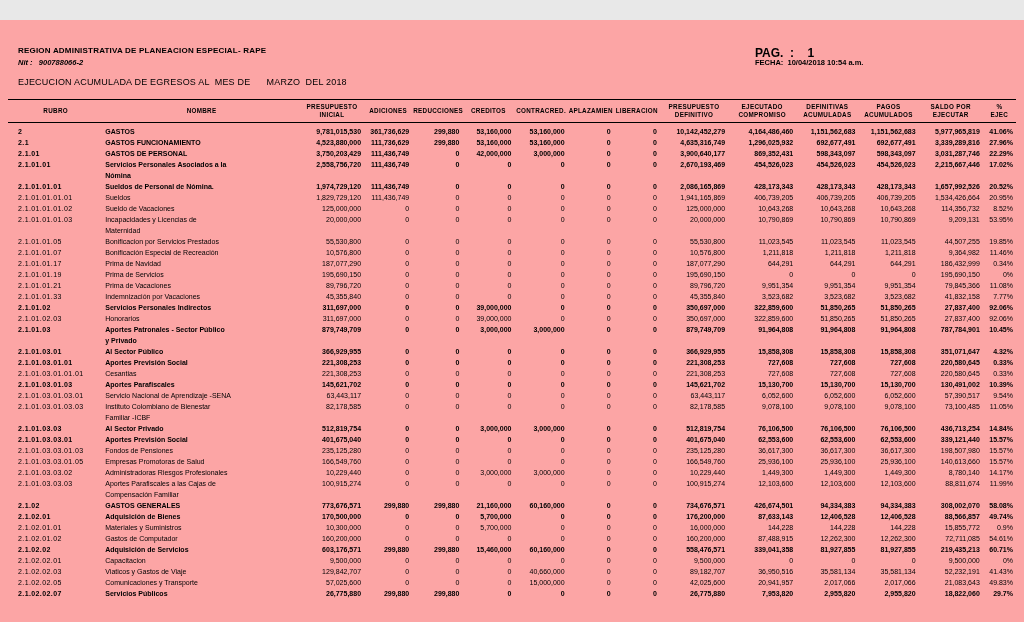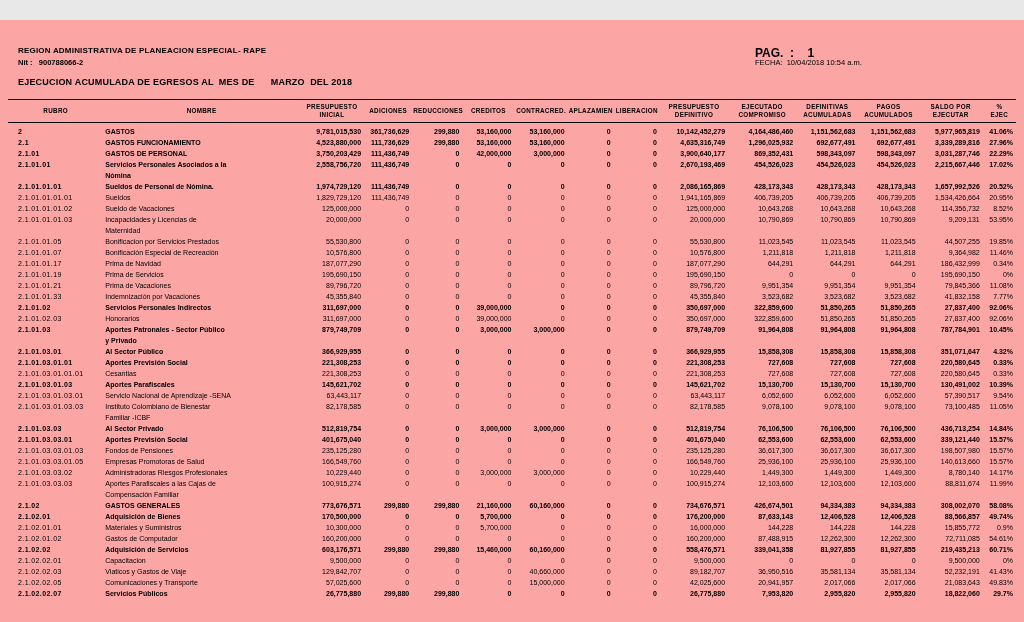--- a/index.html
+++ b/index.html
@@ -1,24 +1,24 @@
 <!DOCTYPE html>
 <html><head>
 <meta charset="utf-8">
 <style>
   html,body{margin:0;padding:0;background:#e8e8e8;}
   #page{position:relative;width:1024px;height:622px;background:#fca5a5;
         font-family:"Liberation Sans", sans-serif;color:#000;overflow:hidden;margin-top:20px;}
   
   #hdr{position:absolute;left:0;top:0;width:100%;height:79px;}
   .org{position:absolute;left:18px;top:26px;font-size:8px;font-weight:bold;letter-spacing:.2px;}
-  .nit{position:absolute;left:18px;top:38px;font-size:7.5px;font-weight:bold;white-space:pre;}
-  .title{position:absolute;left:18px;top:57px;font-size:9px;font-weight:bold;letter-spacing:.2px;white-space:pre;}
+  .nit{position:absolute;left:18px;top:38px;font-size:7.5px;font-weight:bold;white-space:pre;font-style:italic;}
+  .title{position:absolute;left:18px;top:57px;font-size:9px;font-weight:normal;letter-spacing:.2px;white-space:pre;}
   .pag{position:absolute;left:755px;top:26px;font-size:12px;font-weight:bold;white-space:pre;}
-  .fecha{position:absolute;left:755px;top:38px;font-size:7.5px;font-weight:normal;white-space:pre;}
+  .fecha{position:absolute;left:755px;top:38px;font-size:7.5px;font-weight:bold;white-space:pre;}
   
   #tablewrap{position:absolute;left:8px;top:79px;width:1008px;}
   table{border-collapse:collapse;table-layout:fixed;width:1008px;}
   thead tr{border-top:1.5px solid #000;border-bottom:1.5px solid #000;}
   th{font-size:6.3px;font-weight:bold;text-align:center;vertical-align:middle;
      padding:3px 1px;line-height:8px;letter-spacing:.3px;white-space:pre-line;}
   td{font-size:7px;line-height:11px;padding:0 3px 0 0;vertical-align:top;
      white-space:pre-line;overflow:hidden;}
   td.num{text-align:right;font-variant-numeric:tabular-nums;}
   td.rubro{text-align:left;padding-left:10px;letter-spacing:.4px;}

